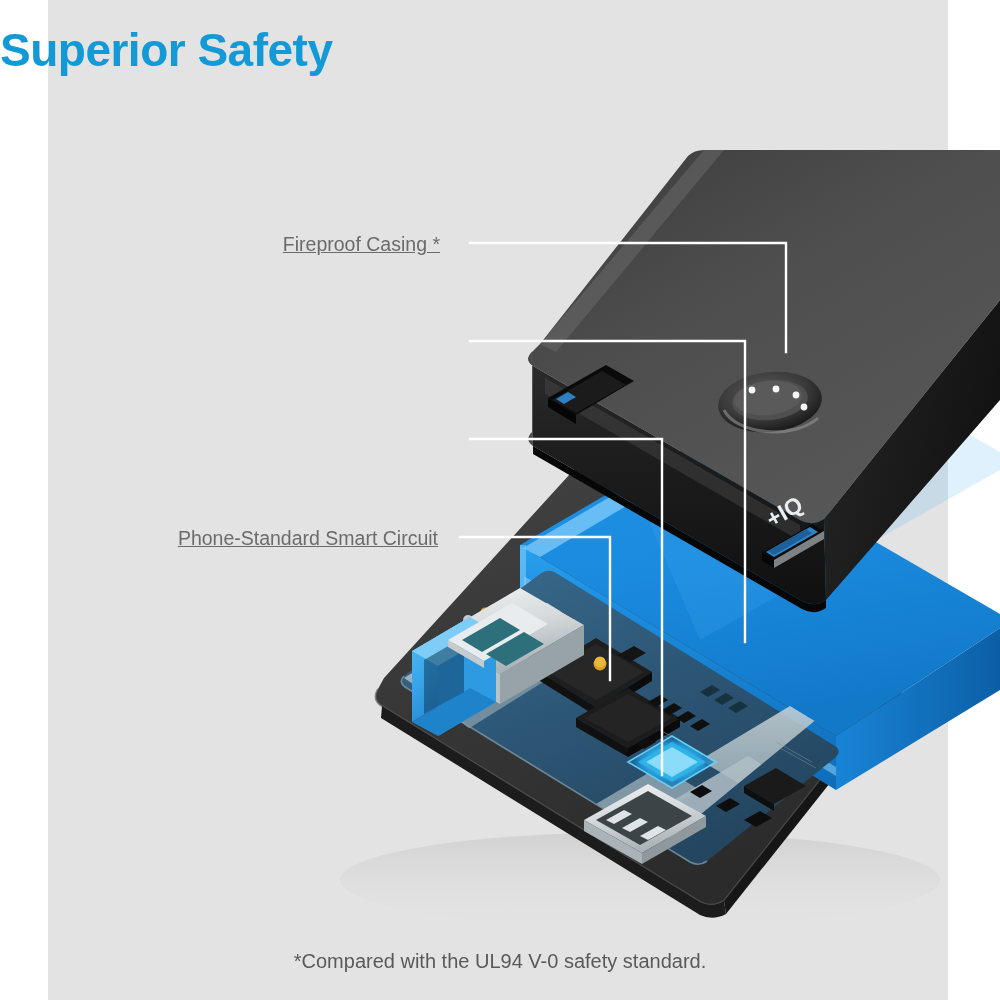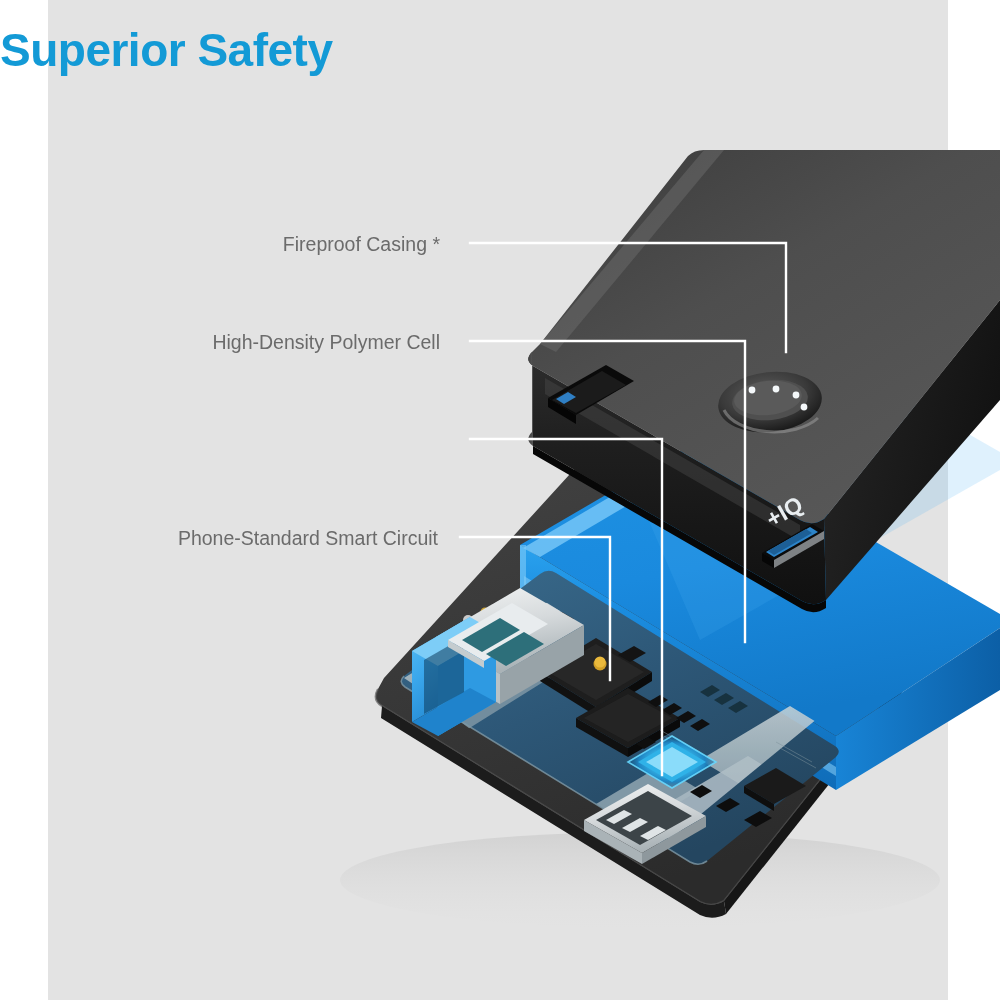--- a/index.html
+++ b/index.html
@@ -56,20 +56,21 @@
     line-height: 26px;
   }
 
   .callout-label {
     position: absolute;
     text-align: left;
     font-size: 19.5px;
     color: #6b6b6b;
     line-height: 24px;
     white-space: nowrap;
+    text-decoration: underline;
   }
 
   svg.art {
     position: absolute;
     left: 0;
     top: 0;
     width: 1000px;
     height: 1000px;
   }
 </style>
@@ -367,19 +368,19 @@
       <path d="M 470,341 L 745,341 L 745,642"></path>
 
       <path d="M 470,439 L 662,439 L 662,775"></path>
 
       <path d="M 460,537 L 610,537 L 610,680"></path>
     </g>
   </svg>
 
   <div class="callout-label" style="right:560px; top:232px;">Fireproof Casing *</div>
 
-  <div class="callout-label" style="right:560px; top:330px;">High-Density Polymer Cell</div>
 
 
   <div class="callout-label" style="right:562px; top:526px;">Phone-Standard Smart Circuit</div>
 
+  <div class="footnote">*Compared with the UL94 V-0 safety standard.</div>
 
 </div>
 
 </body></html>

